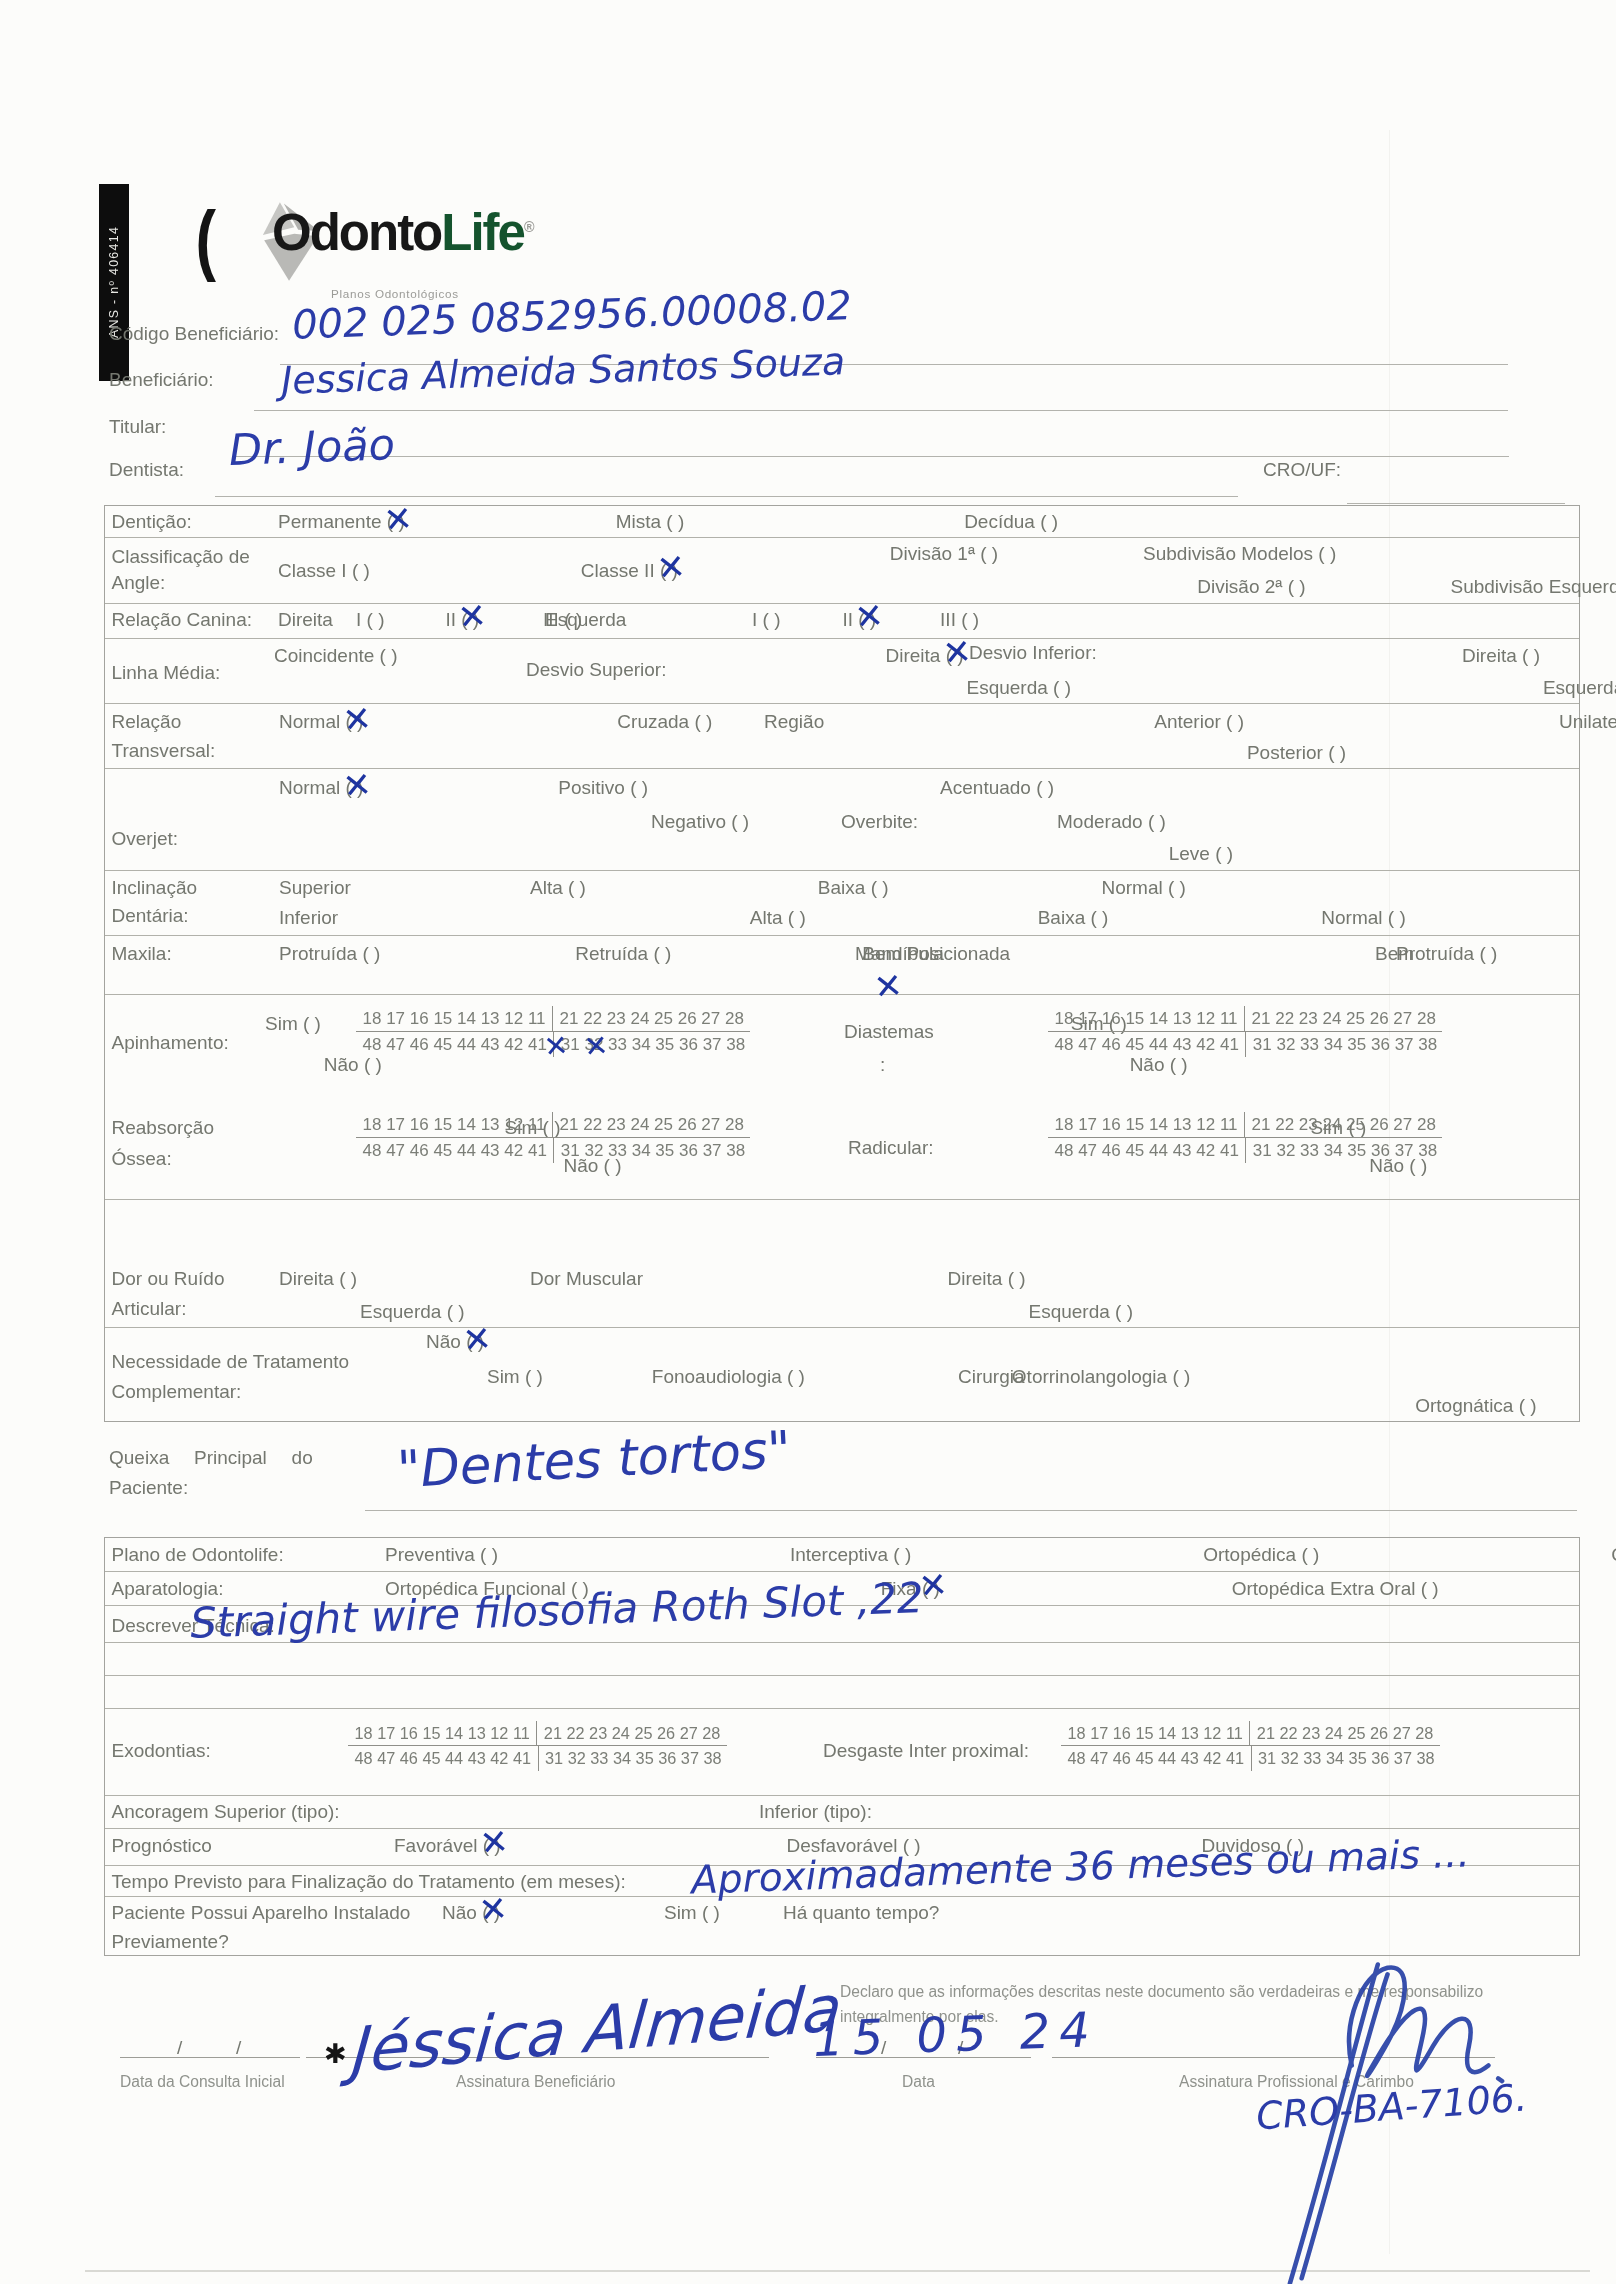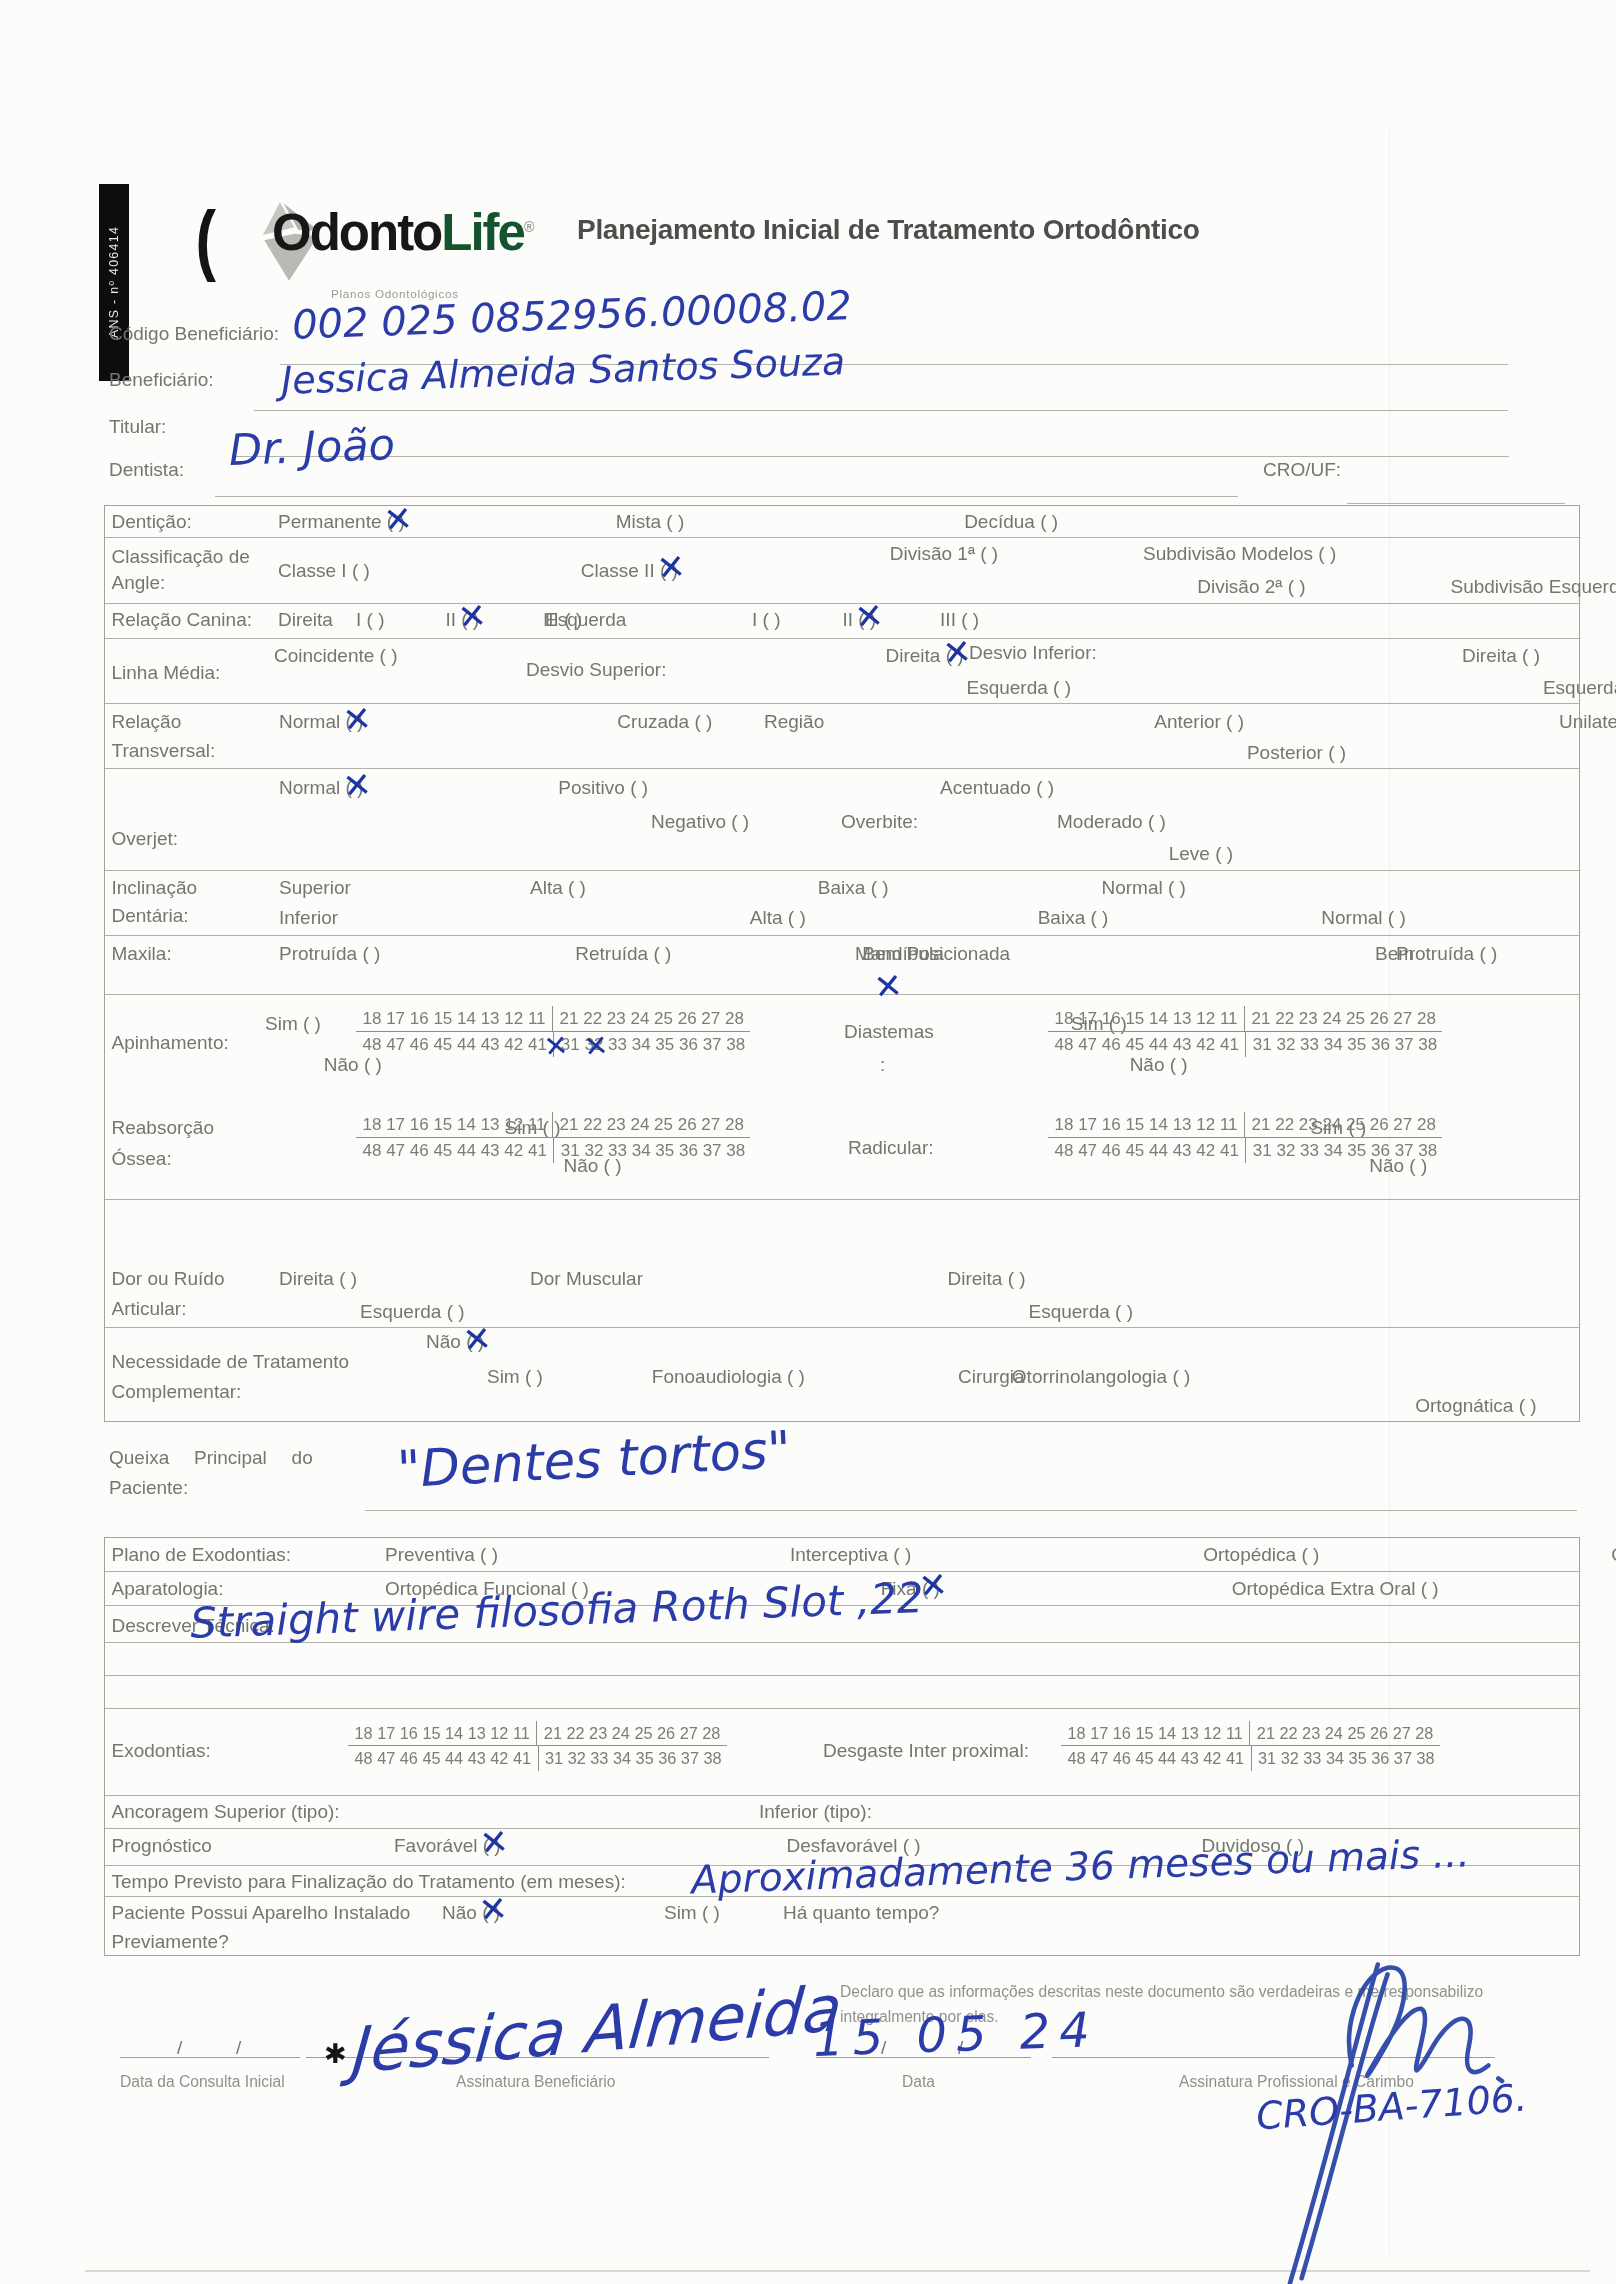--- a/index.html
+++ b/index.html
@@ -57,21 +57,20 @@
       <span>ANS - nº 406414</span>
     </div>
   <div class="logo-cres">(</div>
   <svg class="sig-svg" style="left:255px;top:201px" width="72" height="85" viewBox="0 0 110 130">
     <polygon points="38,2 12,52 60,40" fill="#c6c6c3"></polygon>
     <polygon points="44,4 98,46 66,44" fill="#b2b2af"></polygon>
     <polygon points="14,60 60,50 96,54 52,122" fill="#b9b9b6"></polygon>
   </svg>
   <div class="logo-main"><span>Odonto</span><span class="logo-life">Life</span><span class="logo-reg">®</span></div>
   <div class="logo-sub">Planos Odontológicos</div>
-  <div class="title">Planejamento Inicial de Tratamento Ortodôntico</div>
 
   <div class="t" style="left:109px;top:324px">Código Beneficiário:</div>
   <div class="ln" style="left:280px;top:364px;width:1228px"></div>
   <div class="hand" style="left:292px;top:292px;font-size:40px">002 025 0852956.00008.02</div>
 
   <div class="t" style="left:109px;top:370px">Beneficiário:</div>
   <div class="ln" style="left:254px;top:410px;width:1254px"></div>
   <div class="hand" style="left:281px;top:349px;font-size:38px">Jessica Almeida Santos Souza</div>
 
   <div class="t" style="left:109px;top:417px">Titular:</div>
@@ -269,21 +268,21 @@
   </div>
 
   <div class="t" style="left:109px;top:1448px;word-spacing:19.5px">Queixa Principal do</div>
   <div class="t" style="left:109px;top:1478px">Paciente:</div>
   <div class="hand" style="left:397px;top:1430px;font-size:51px;transform:rotate(-3deg)">"Dentes tortos"</div>
   <div class="ln" style="left:365px;top:1510px;width:1212px"></div>
 
   <div class="box" style="top:1537px;height:417px">
 
     <div class="r" style="top:0;height:33px">
-      <span class="t" style="left:6.5px;top:6.5px">Plano de Exodontias:</span>
+      <span class="t" style="left:6.5px;top:6.5px">Plano de Odontolife:</span>
       <span class="t opt" style="left:280px;top:6.5px"><span>Preventiva ( )</span></span>
       <span class="t opt" style="left:569px;top:6.5px"><span>Interceptiva ( )</span></span>
       <span class="t opt" style="left:858px;top:6.5px"><span>Ortopédica ( )</span></span>
       <span class="t opt" style="left:1147px;top:6.5px"><span>Corretiva ( )</span></span>
     </div>
 
     <div class="r" style="top:33px;height:34px">
       <span class="t" style="left:6.5px;top:7.8px">Aparatologia:</span>
       <span class="t opt" style="left:280px;top:7.8px"><span>Ortopédica Funcional ( )</span></span>
       <span class="t opt" style="left:569px;top:7.8px"><span>Fixa ( )</span><span class="xm on">✕</span></span>

